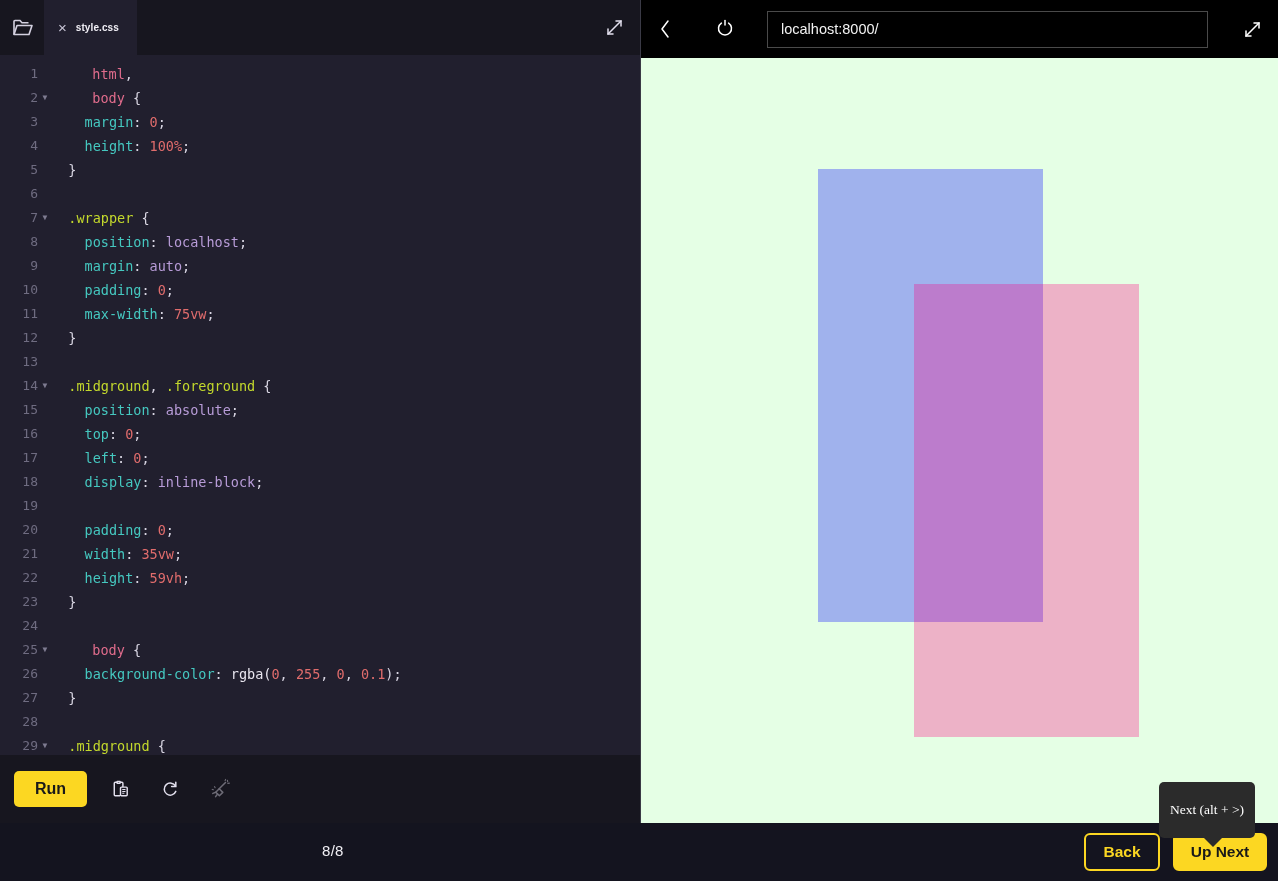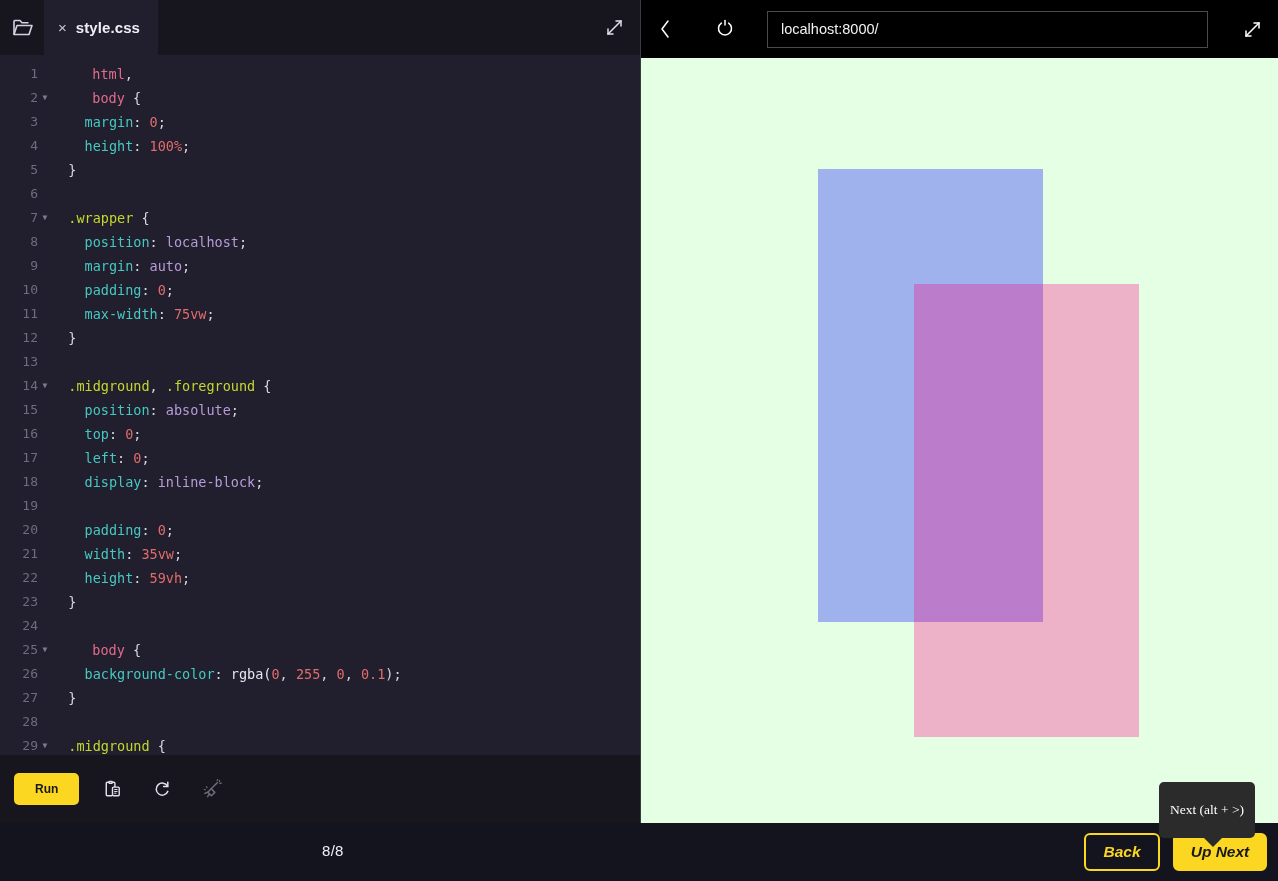--- a/index.html
+++ b/index.html
@@ -54,21 +54,21 @@
   }
   .tab-close {
     color: #c9c6d6;
     font-size: 15px;
     line-height: 1;
     font-family: "Liberation Sans", sans-serif;
     cursor: pointer;
   }
   .tab-label {
     color: #f0eef5;
-    font-size: 15px;
+    font-size: 10px;
     font-weight: bold;
     letter-spacing: 0.1px;
     white-space: nowrap;
   }
   .tabbar-spacer { flex: 1; }
   .expand-btn {
     width: 52px;
     display: flex;
     align-items: center;
     justify-content: center;
@@ -128,21 +128,21 @@
     background: #17161f;
     display: flex;
     align-items: center;
     padding-left: 14px;
     gap: 16px;
     box-sizing: border-box;
   }
   #run-button {
     background: #fcd722;
     color: #191919;
-    font-size: 12px;
+    font-size: 16px;
     font-weight: bold;
     border: none;
     border-radius: 5px;
     padding: 9px 21px;
     cursor: pointer;
     font-family: "Liberation Sans", sans-serif;
   }
   .tool-icon {
     width: 34px; height: 34px;
     display: flex;
@@ -259,21 +259,20 @@
     height: 38px;
     border-radius: 6px;
     font-size: 15.5px;
     font-weight: bold;
     display: flex;
     align-items: center;
     justify-content: center;
     cursor: pointer;
     font-family: "Liberation Sans", sans-serif;
     box-sizing: border-box;
-    font-style: italic;
   }
   #back-button {
     left: 1068px;
     width: 76px;
     background: transparent;
     border: 2px solid #fcd722;
     color: #fcd722;
   }
   #upnext-button {
     left: 1157px;

